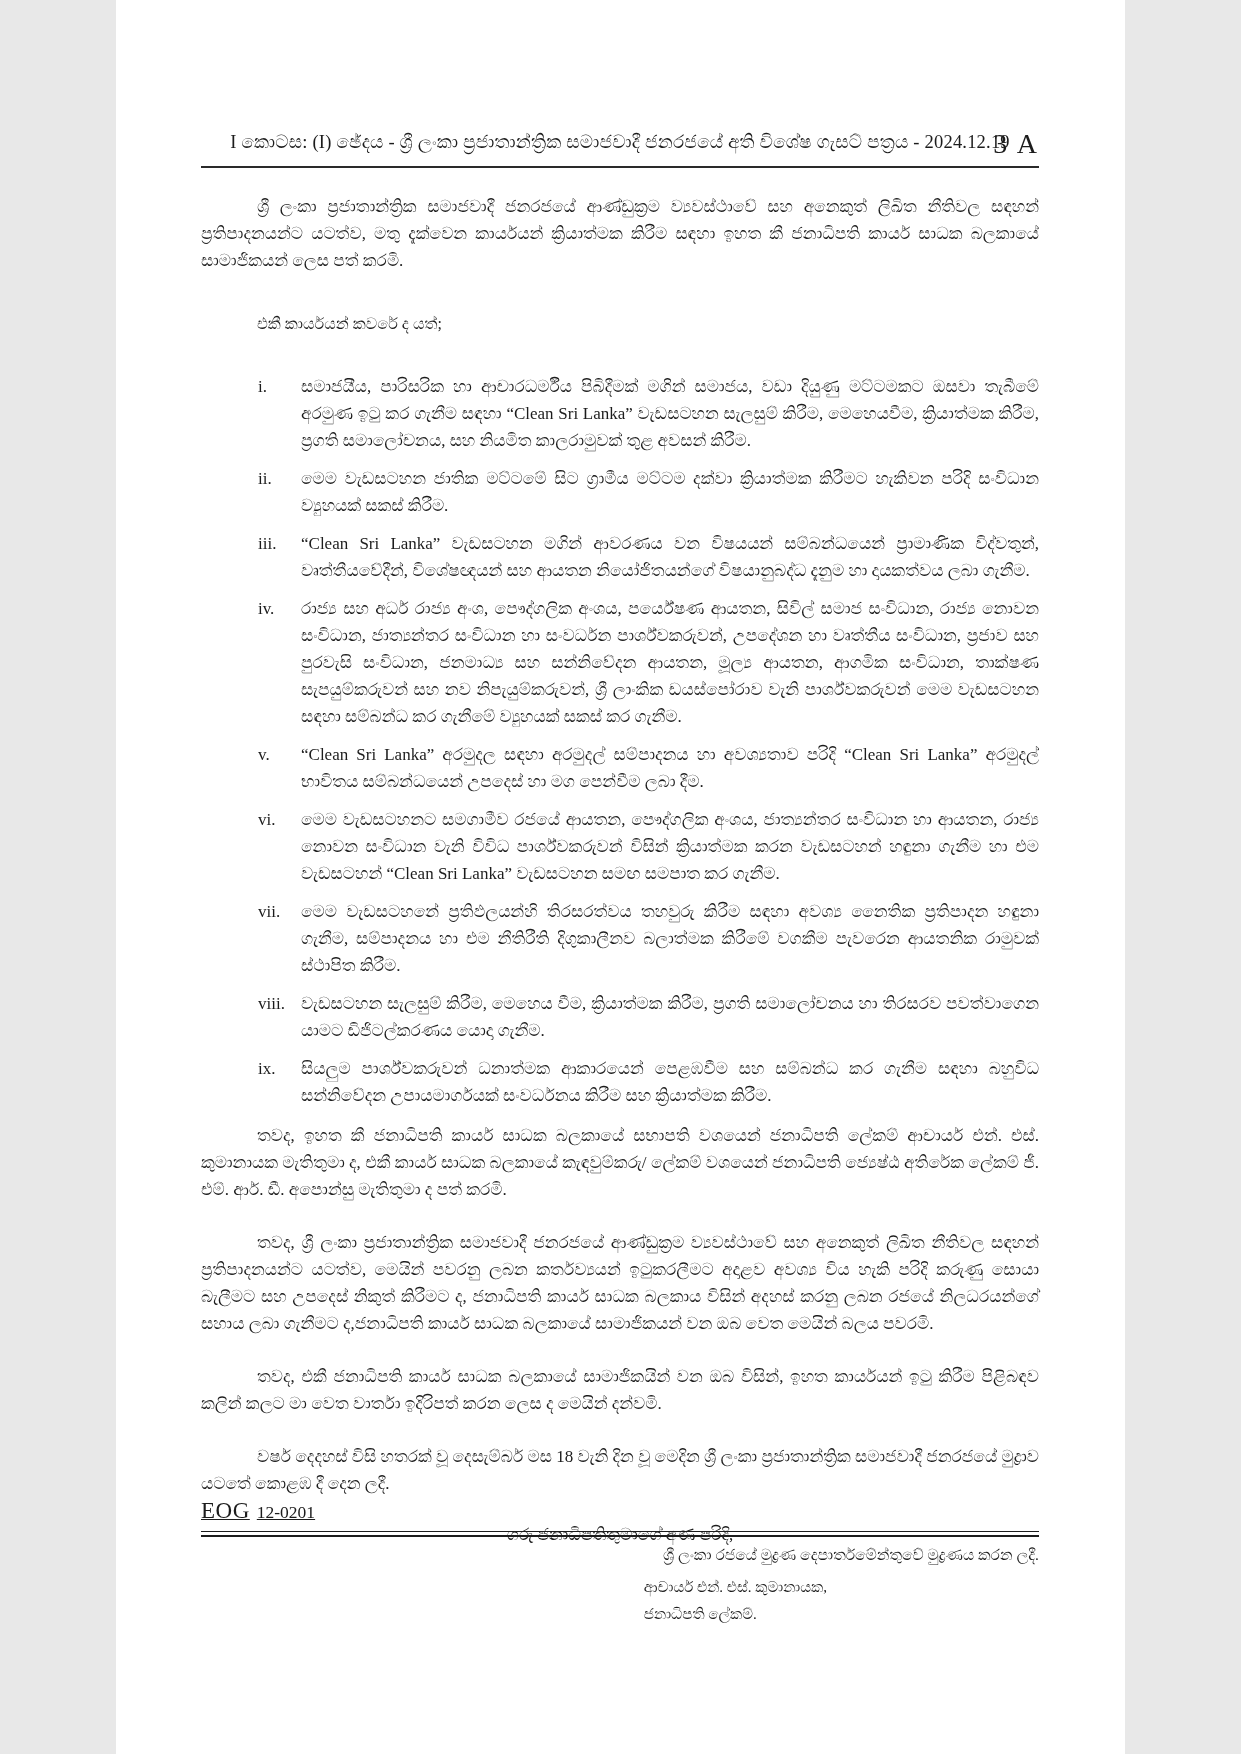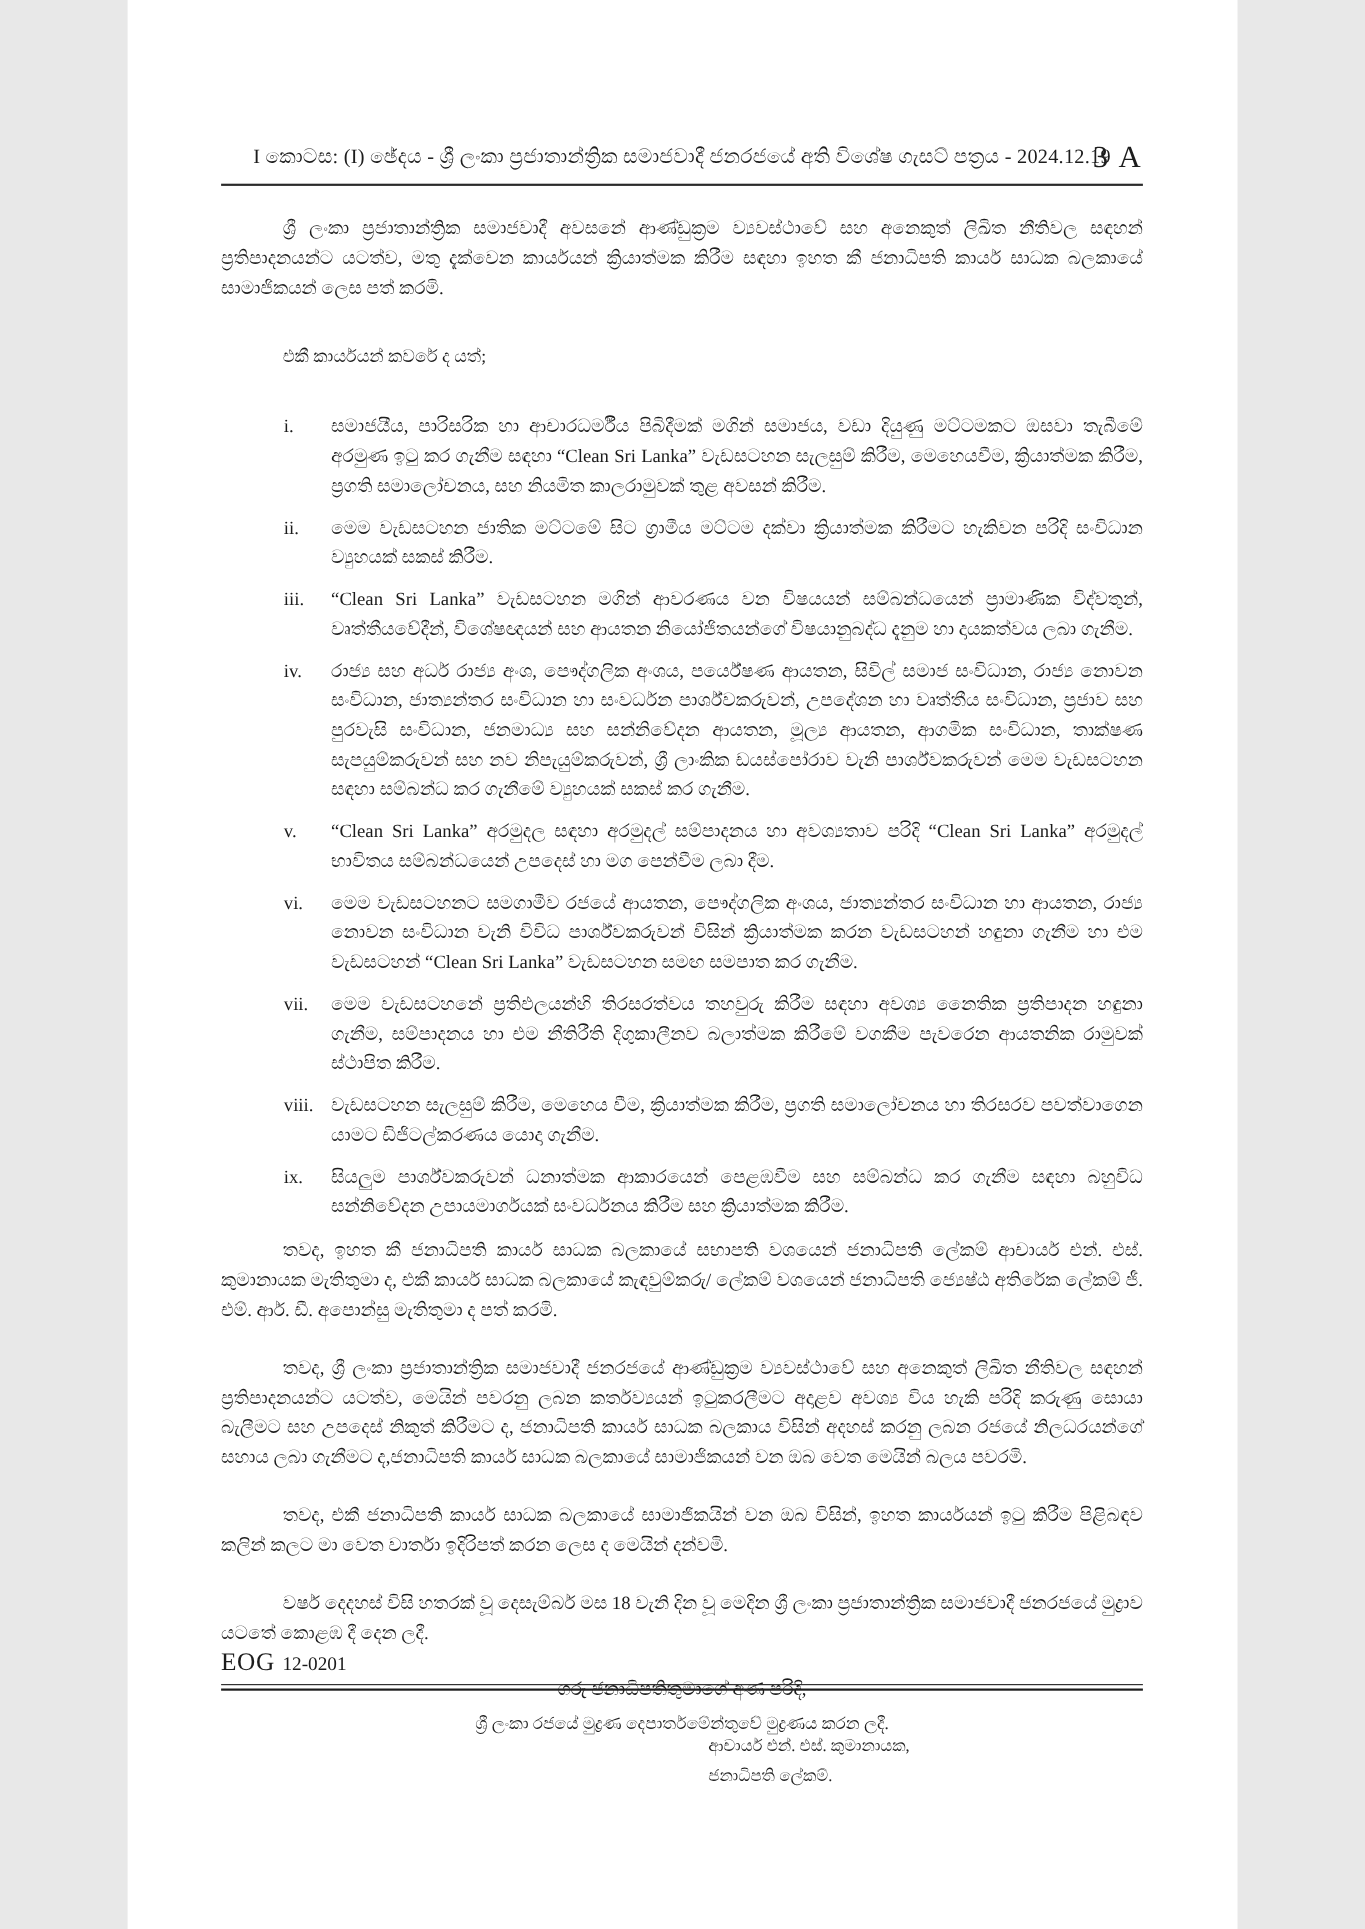--- a/index.html
+++ b/index.html
@@ -98,54 +98,55 @@
   
   .footer {
     position: absolute;
     left: 85px;
     right: 86px;
     top: 1498px;
   }
   .eog-line {
     font-size: 17px;
     line-height: 26px;
+    text-decoration: underline;
   }
   .eog-prefix {
     font-size: 23px;
     letter-spacing: 0.5px;
   }
   .eog-number {
     font-size: 17.5px;
     margin-left: 7px;
   }
   .footer-rule {
     height: 3px;
     border-top: 1.5px solid #1c1c1c;
     border-bottom: 2.5px solid #1c1c1c;
     margin-top: 5px;
   }
   .printed-by {
-    margin-top: 22px;
-    text-align: center;
+    margin-top: 9px;
+    text-align: right;
     font-size: 15.5px;
   }
 </style>
 </head>
 <body>
 
 <div class="page">
   <div class="content">
 
     <div class="header-row">
       <span>I කොටස: (I) ඡේදය - ශ්‍රී ලංකා ප්‍රජාතාන්ත්‍රික සමාජවාදී ජනරජයේ අති විශේෂ ගැසට් පත්‍රය - 2024.12.19</span>
       <span class="page-number">3 A</span>
     </div>
     <hr class="header-rule">
 
-    <p class="para para-1">ශ්‍රී ලංකා ප්‍රජාතාන්ත්‍රික සමාජවාදී අවසනේ ආණ්ඩුක්‍රම ව්‍යවස්ථාවේ සහ අනෙකුත් ලිඛිත නීතිවල සඳහන් ප්‍රතිපාදනයන්ට යටත්ව, මතු දැක්වෙන කාර්යයන් ක්‍රියාත්මක කිරීම සඳහා ඉහත කී ජනාධිපති කාර්ය සාධක බලකායේ සාමාජිකයන් ලෙස පත් කරමි.</p>
+    <p class="para para-1">ශ්‍රී ලංකා ප්‍රජාතාන්ත්‍රික සමාජවාදී ජනරජයේ ආණ්ඩුක්‍රම ව්‍යවස්ථාවේ සහ අනෙකුත් ලිඛිත නීතිවල සඳහන් ප්‍රතිපාදනයන්ට යටත්ව, මතු දැක්වෙන කාර්යයන් ක්‍රියාත්මක කිරීම සඳහා ඉහත කී ජනාධිපති කාර්ය සාධක බලකායේ සාමාජිකයන් ලෙස පත් කරමි.</p>
 
     <p class="lead-line">එකී කාර්යයන් කවරේ ද යත්;</p>
 
     <div class="task-list">
       <div class="task-item">
         <span class="numeral">i.</span>
         <span class="task-text">සමාජයීය, පාරිසරික හා ආචාරධර්මීය පිබිදීමක් මගින් සමාජය, වඩා දියුණු මට්ටමකට ඔසවා තැබීමේ අරමුණ ඉටු කර ගැනීම සඳහා “Clean Sri Lanka” වැඩසටහන සැලසුම් කිරීම, මෙහෙයවීම, ක්‍රියාත්මක කිරීම, ප්‍රගති සමාලෝචනය, සහ නියමිත කාලරාමුවක් තුළ අවසන් කිරීම.</span>
       </div>
       <div class="task-item">
         <span class="numeral">ii.</span>

